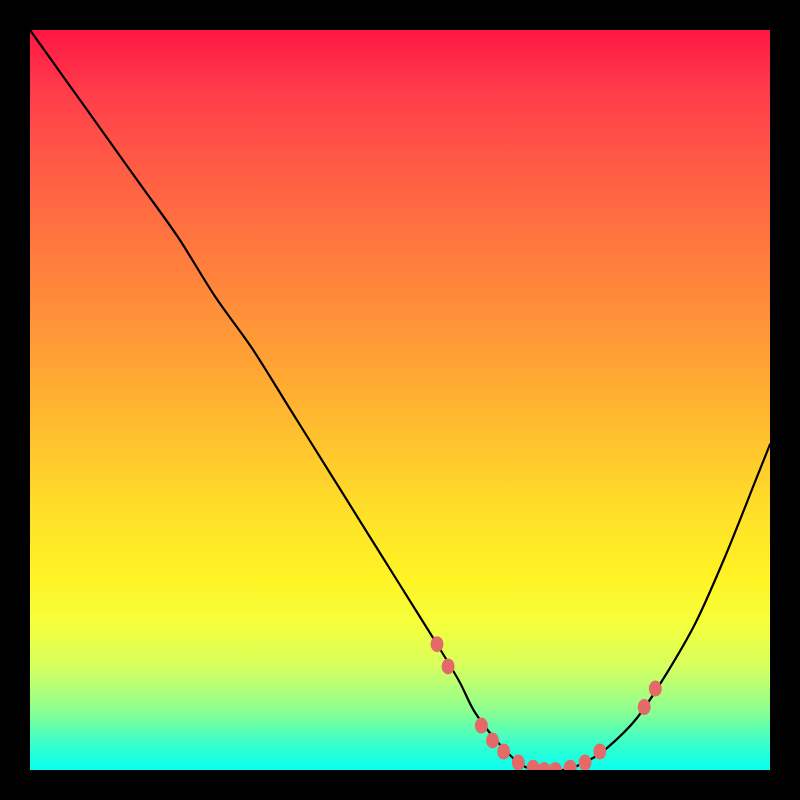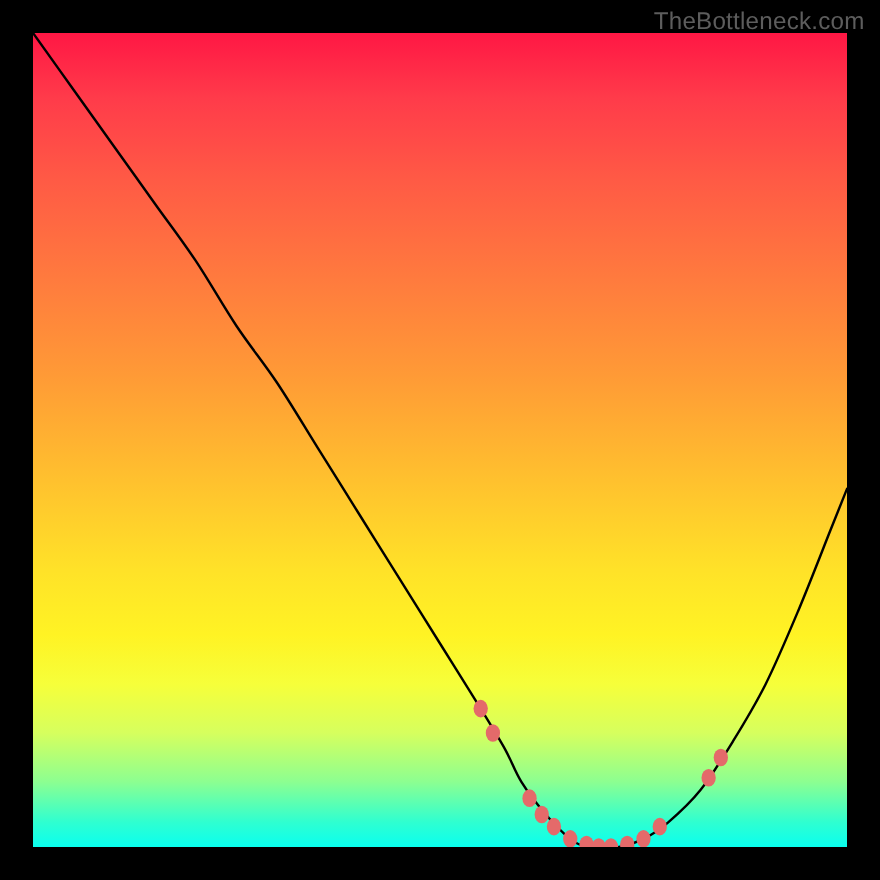--- a/index.html
+++ b/index.html
@@ -50,21 +50,20 @@
     top: 0;
     width: 740px;
     height: 740px;
   }
 </style>
 </head>
 <body>
 
 <div class="frame">
 
-  <div class="watermark">TheBottleneck.com</div>
 
   <div class="plot-area">
     <svg class="curve" viewBox="0 0 740 740" preserveAspectRatio="none">
       <path id="curve-path" fill="none" stroke="#000" stroke-width="2.2" stroke-linecap="round" stroke-linejoin="round" d="M 0.00 0.00 C 6.17 8.63, 24.67 34.53, 37.00 51.80 C 49.33 69.07, 61.67 86.33, 74.00 103.60 C 86.33 120.87, 98.67 138.13, 111.00 155.40 C 123.33 172.67, 135.67 188.70, 148.00 207.20 C 160.33 225.70, 172.67 247.90, 185.00 266.40 C 197.33 284.90, 209.67 299.70, 222.00 318.20 C 234.33 336.70, 246.67 357.67, 259.00 377.40 C 271.33 397.13, 283.67 416.87, 296.00 436.60 C 308.33 456.33, 320.67 476.07, 333.00 495.80 C 345.33 515.53, 357.67 535.27, 370.00 555.00 C 382.33 574.73, 397.13 598.17, 407.00 614.20 C 416.87 630.23, 423.03 640.10, 429.20 651.20 C 435.37 662.30, 437.83 670.93, 444.00 680.80 C 450.17 690.67, 458.80 701.77, 466.20 710.40 C 473.60 719.03, 482.23 727.67, 488.40 732.60 C 494.57 737.53, 498.27 738.77, 503.20 740.00 C 508.13 741.23, 513.07 740.00, 518.00 740.00 C 522.93 740.00, 526.63 741.23, 532.80 740.00 C 538.97 738.77, 547.60 736.30, 555.00 732.60 C 562.40 728.90, 568.57 725.20, 577.20 717.80 C 585.83 710.40, 596.93 700.53, 606.80 688.20 C 616.67 675.87, 626.53 659.83, 636.40 643.80 C 646.27 627.77, 656.13 611.73, 666.00 592.00 C 675.87 572.27, 685.73 548.83, 695.60 525.40 C 705.47 501.97, 717.80 469.90, 725.20 451.40 C 732.60 432.90, 737.53 420.57, 740.00 414.40"></path>
       <g id="markers">
           <ellipse cx="407.00" cy="614.20" rx="6.5" ry="8" fill="#e46a6a"></ellipse>
           <ellipse cx="418.10" cy="636.40" rx="6.5" ry="8" fill="#e46a6a"></ellipse>
           <ellipse cx="451.40" cy="695.60" rx="6.5" ry="8" fill="#e46a6a"></ellipse>
           <ellipse cx="462.50" cy="710.40" rx="6.5" ry="8" fill="#e46a6a"></ellipse>
           <ellipse cx="473.60" cy="721.50" rx="6.5" ry="8" fill="#e46a6a"></ellipse>

